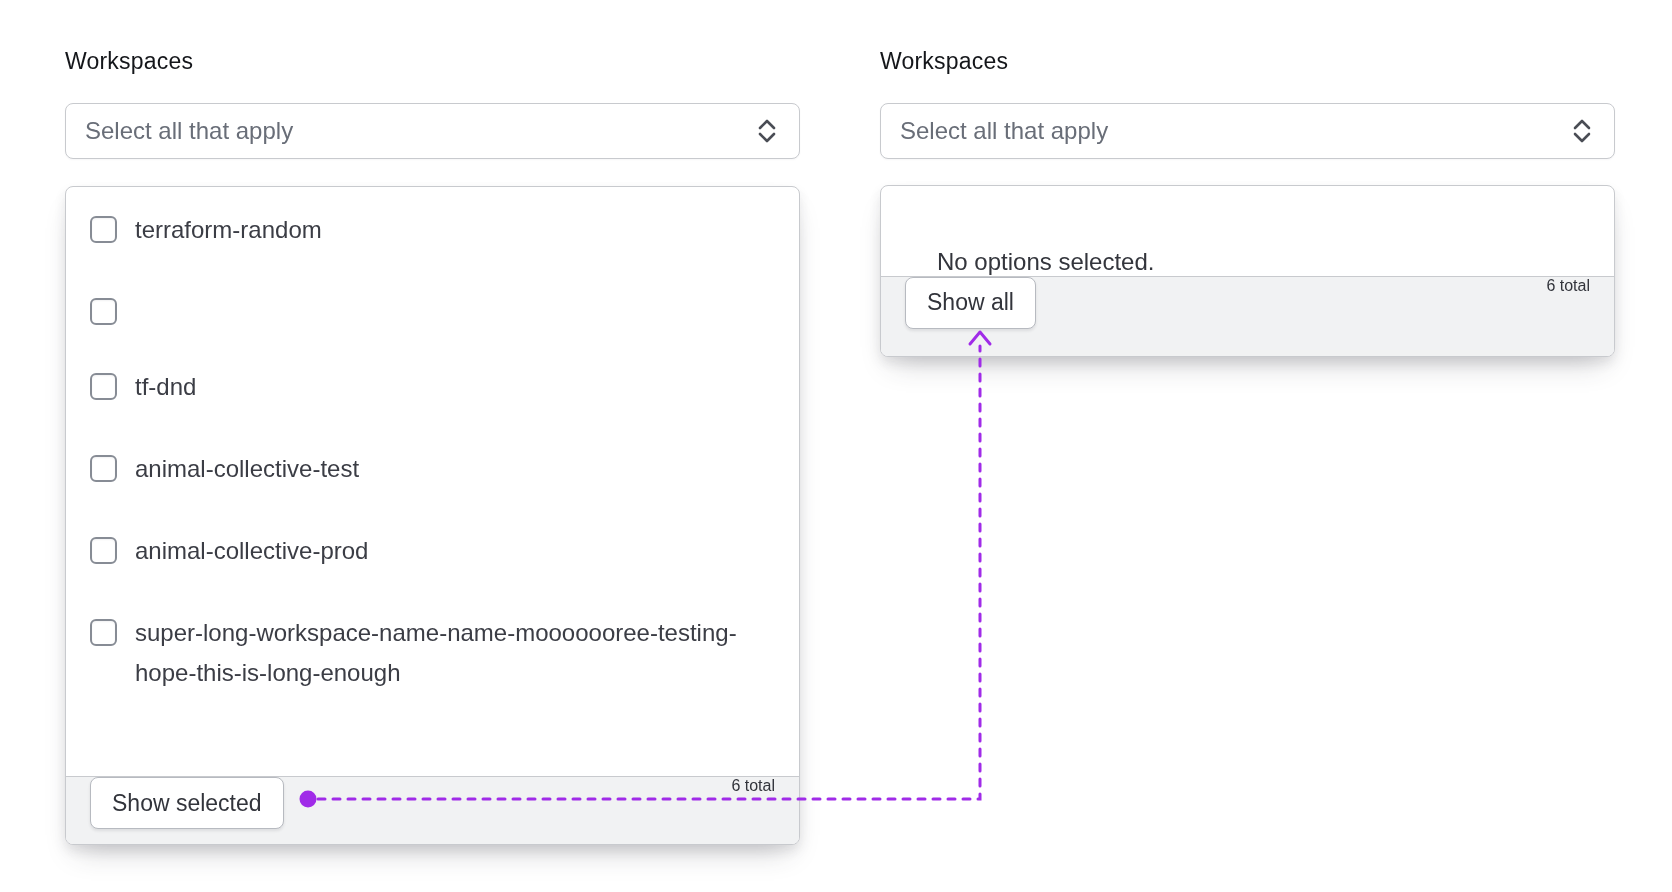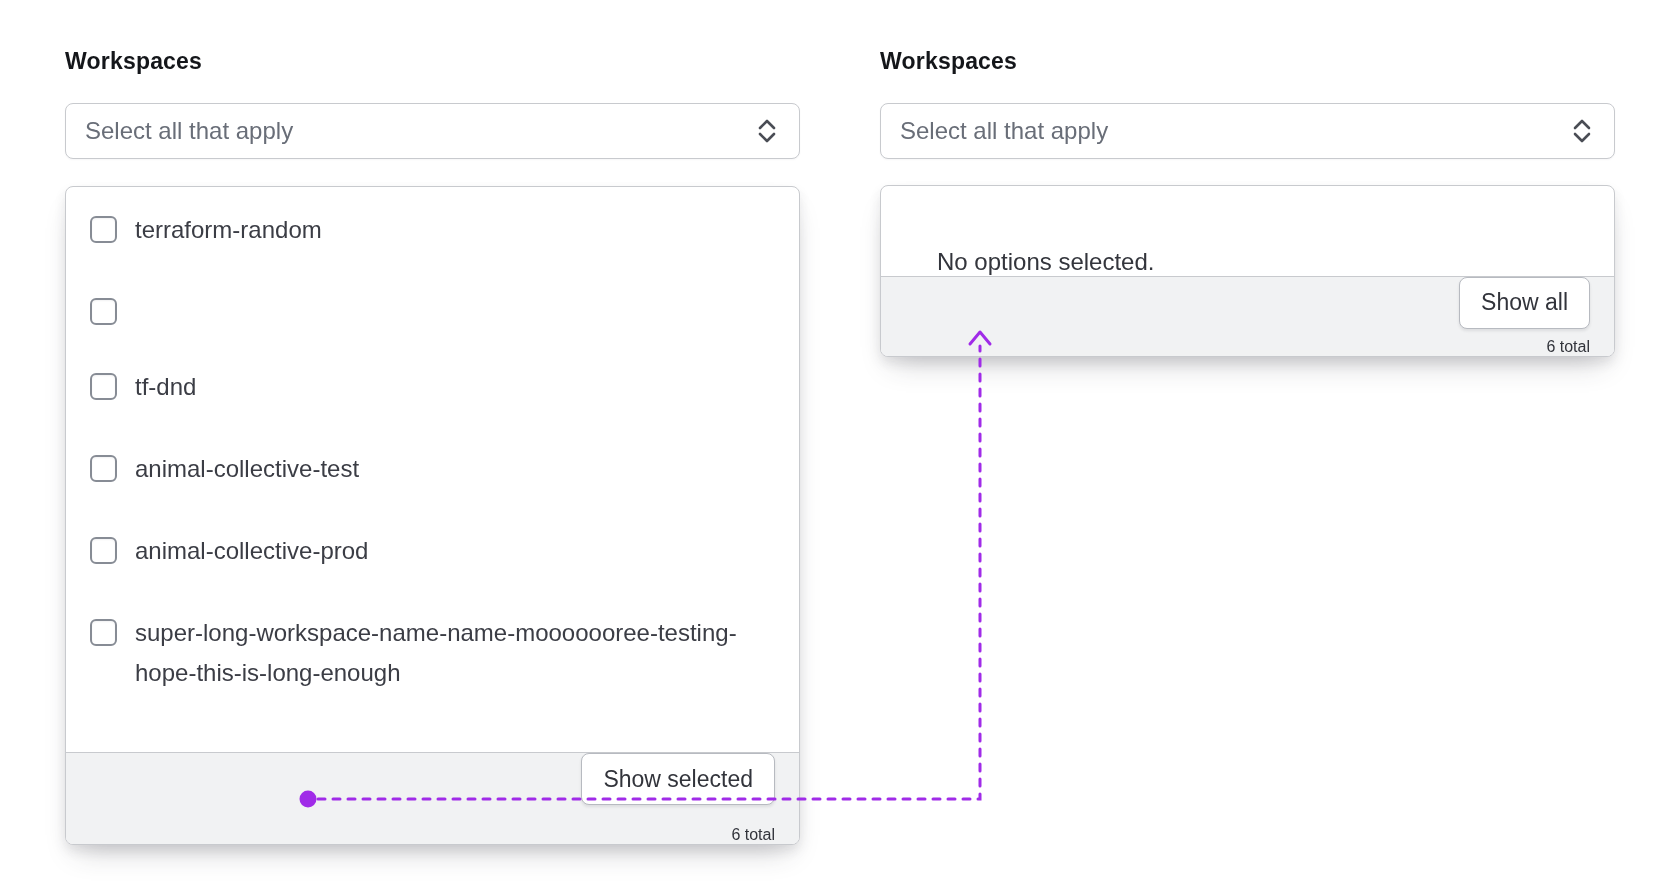--- a/index.html
+++ b/index.html
@@ -6,21 +6,21 @@
   html, body { width: 1672px; height: 892px; background: #ffffff; overflow: hidden; }
   body {
     position: relative;
     font-family: "Liberation Sans", "DejaVu Sans", sans-serif;
     color: #3b3d45;
   }
 
   .field-label {
     position: absolute;
     font-size: 23px;
-    font-weight: 700;
+    font-weight: 400;
     color: #14161a;
     letter-spacing: 0.2px;
   }
 
   .select-trigger {
     position: absolute;
     width: 735px;
     height: 56px;
     background: #ffffff;
     border: 1.5px solid #c8cace;
@@ -86,28 +86,27 @@
   .option-label {
     font-size: 24px;
     line-height: 40px;
     color: #3b3d45;
     overflow-wrap: break-word;
     min-width: 0;
   }
 
   .panel-footer {
     display: flex;
-    align-items: flex-end;
+    align-items: flex-start;
     justify-content: space-between;
     background: #f1f2f3;
     border-top: 1.5px solid #c8cace;
     padding: 0 24px;
-    flex-direction: column;
-  }
-  #left-panel .panel-footer  { height: 92px; }
+  }
+  #left-panel .panel-footer  { height: 68px; }
   #right-panel .panel-footer { flex: 1; }
 
   .ghost-button {
     height: 52px;
     padding: 0 21px;
     background: #ffffff;
     border: 1.5px solid #b7bac0;
     border-radius: 8px;
     font-family: inherit;
     font-size: 23px;

